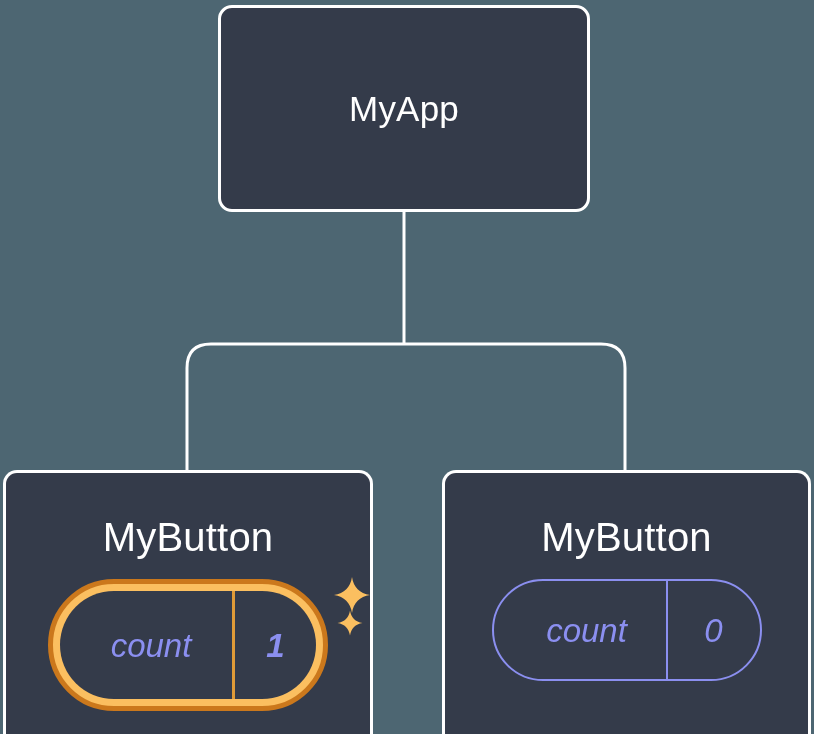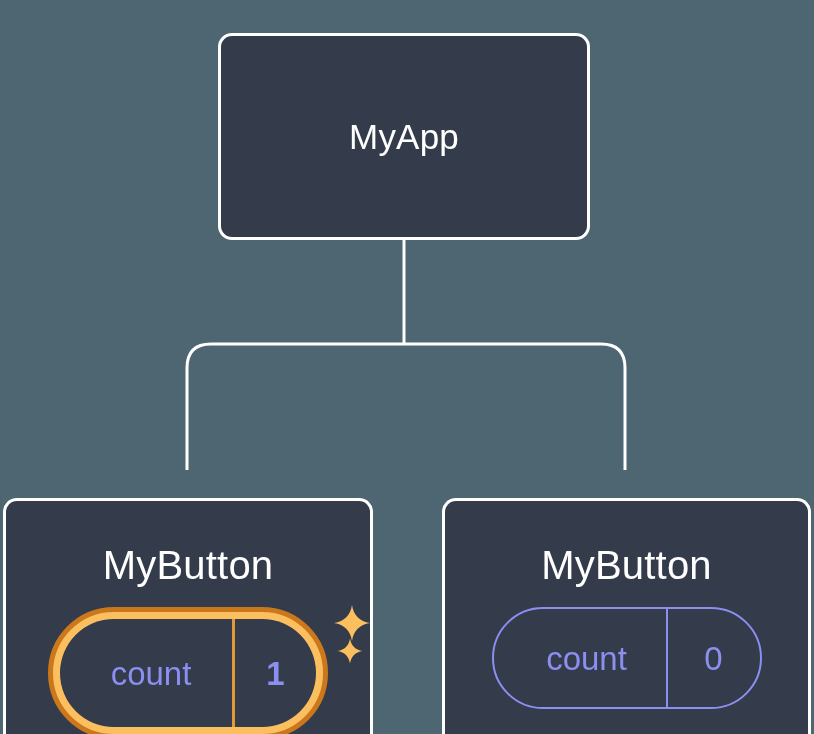--- a/index.html
+++ b/index.html
@@ -34,21 +34,20 @@
   .node-card {
     position: absolute;
     z-index: 2;
     background: #343b4a;
     border: 3px solid #ffffff;
     border-radius: 14px;
     box-sizing: border-box;
     display: flex;
     flex-direction: column;
     align-items: center;
-    margin-top: 28px;
   }
 
   .node-title {
     color: #ffffff;
     font-size: 40px;
     font-weight: 400;
     letter-spacing: 0.2px;
     line-height: 1;
     white-space: nowrap;
   }
@@ -84,20 +83,21 @@
     border-bottom-left-radius: 0;
     border-bottom-right-radius: 0;
     border-bottom: none;
     padding-top: 44px;
   }
 
   
   .pill-wrap {
     position: relative;
     margin-top: 22px;
+    font-style: italic;
   }
 
   
   .pill {
     display: flex;
     align-items: stretch;
     border: 2px solid #8b8ff0;
     border-radius: 999px;
     box-sizing: border-box;
     height: 102px;

